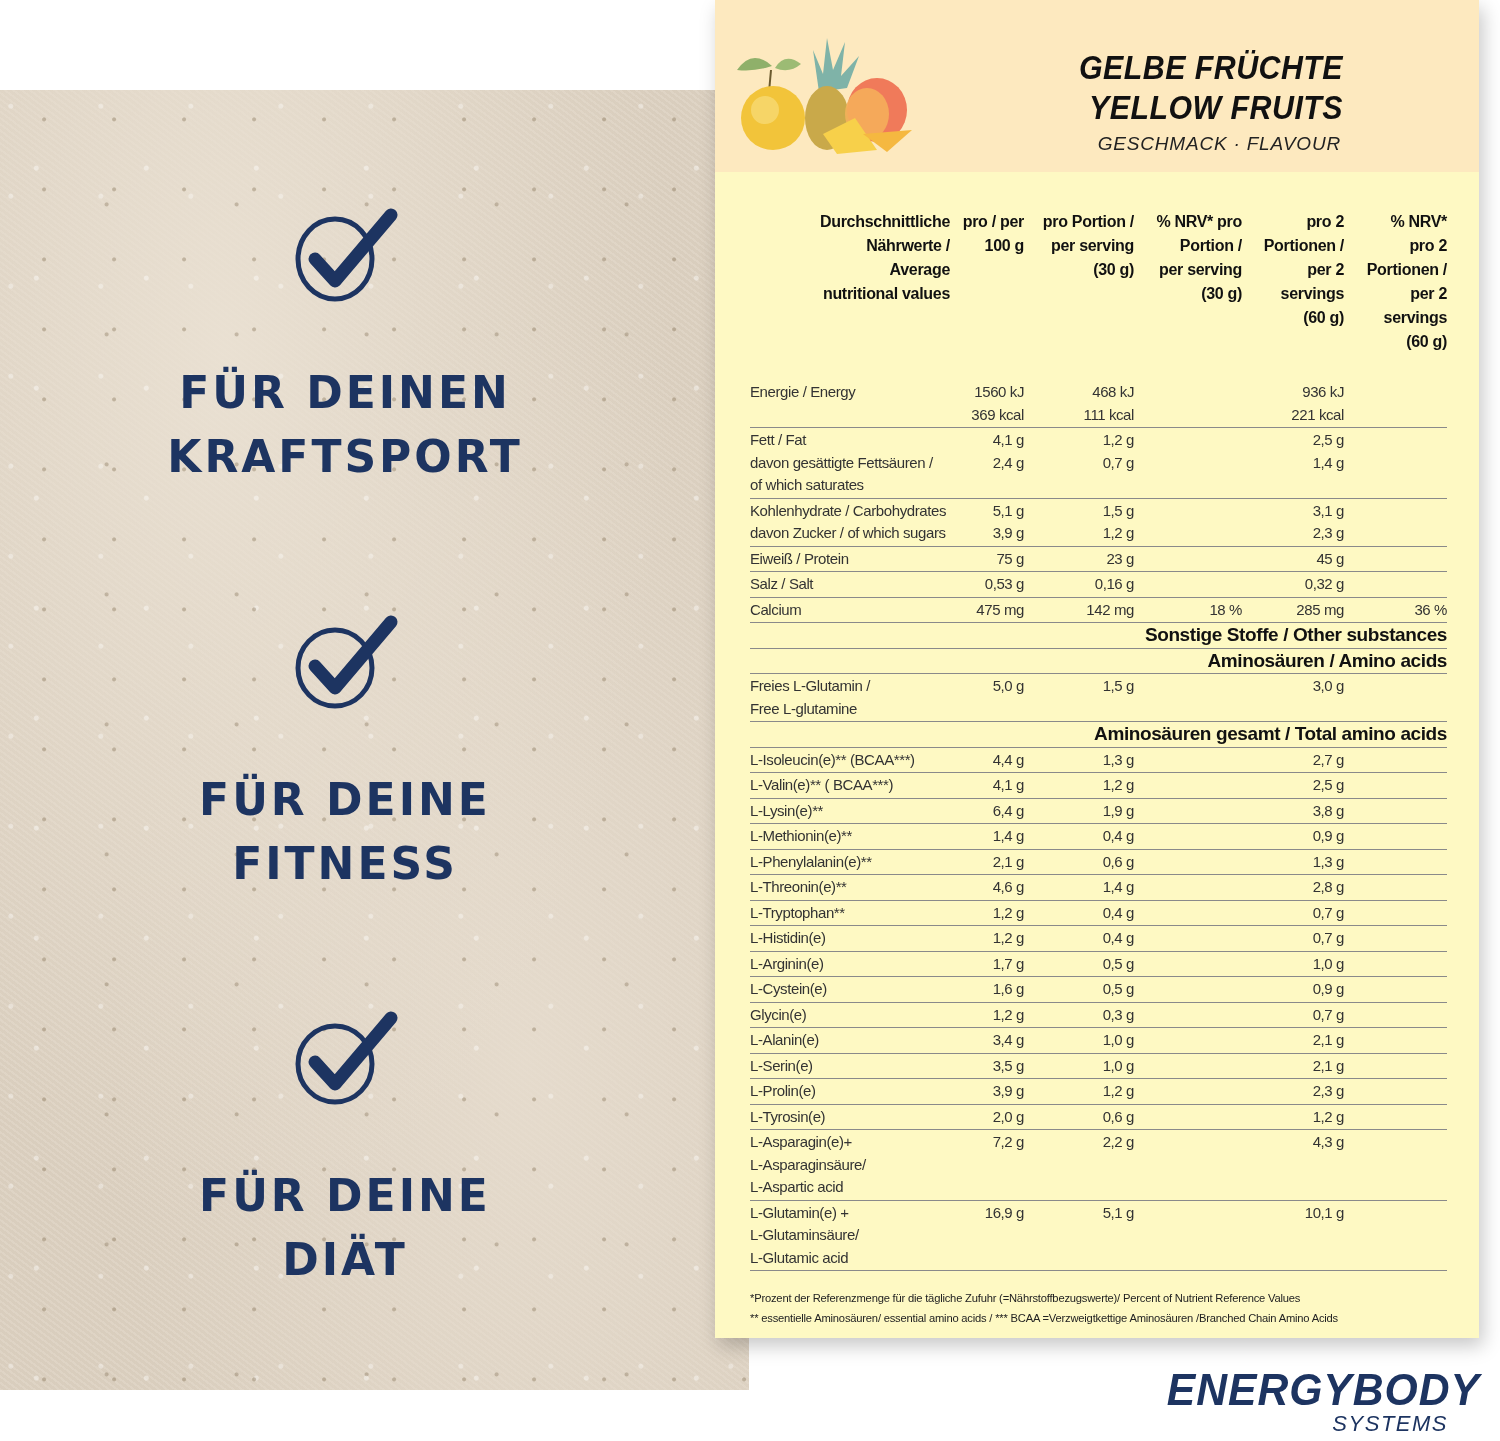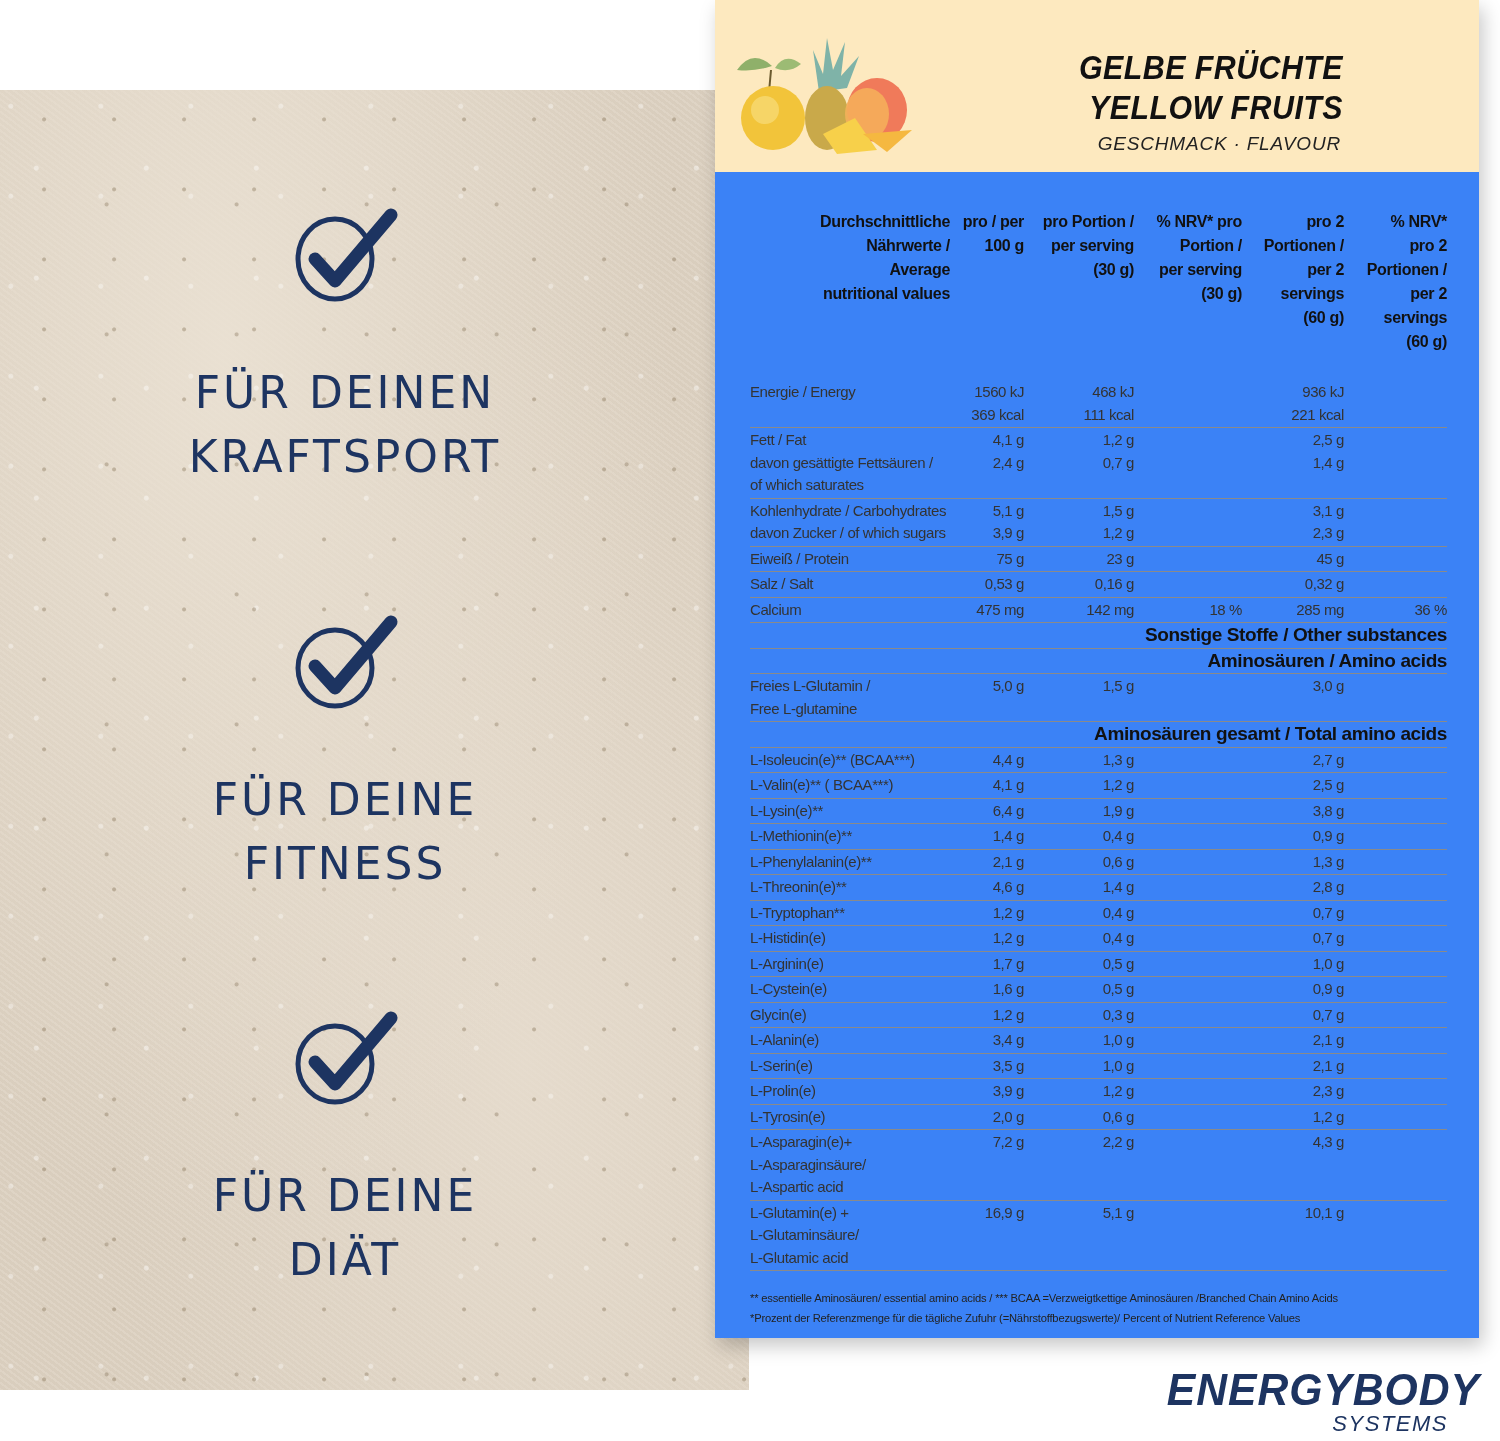--- a/index.html
+++ b/index.html
@@ -21,29 +21,29 @@
       background-size: 90px 90px, 70px 70px, 110px 110px, 130px 130px, 100% 100%, 100% 100%, 100% 100%;
     }
     .benefit {
       position: absolute; left: 0; width: 690px; text-align: center;
     }
     .benefit .check {
       display: block; margin: 0 auto; width: 120px; height: 100px;
     }
     .benefit .label {
       display: block; margin-top: 56px;
-      font-family: "DejaVu Sans", sans-serif; font-weight: normal;
+      font-family: "DejaVu Sans", sans-serif; font-weight: bold;
       font-size: 44px; letter-spacing: 3px; line-height: 64px;
       color: #1d3461; white-space: pre-line;
     }
 
     
     .card {
       position: absolute; left: 715px; top: 0; width: 764px; height: 1338px;
-      background: #3b82f6;
+      background: #fef9c3;
       box-shadow: 4px 8px 18px rgba(0,0,0,0.22);
     }
     .card-header {
       position: absolute; left: 0; top: 0; width: 764px; height: 172px;
       background: #fde9bf;
     }
     .fruit-art { position: absolute; left: 12px; top: 30px; width: 195px; height: 125px; }
     .flavour-title {
       position: absolute; right: 136px; top: 48px; text-align: right;
       font-family: "Liberation Sans", sans-serif; font-weight: bold; font-style: italic;
@@ -430,21 +430,21 @@
             <td>5,1 g</td>
             <td></td>
             <td>10,1 g</td>
             <td></td>
           </tr>
         </tbody>
     </table>
   </div>
 
   <div class="footnotes">
+    <span class="fn">*Prozent der Referenzmenge für die tägliche Zufuhr (=Nährstoffbezugswerte)/ Percent of Nutrient Reference Values</span>
     <span class="fn">** essentielle Aminosäuren/ essential amino acids / *** BCAA =Verzweigtkettige Aminosäuren /Branched Chain Amino Acids</span>
-    <span class="fn">*Prozent der Referenzmenge für die tägliche Zufuhr (=Nährstoffbezugswerte)/ Percent of Nutrient Reference Values</span>
   </div>
 </div>
 
 <div class="logo">
   <span class="brand">ENERGYBODY</span>
   <span class="sub">SYSTEMS</span>
 </div>
 
 </body></html>

